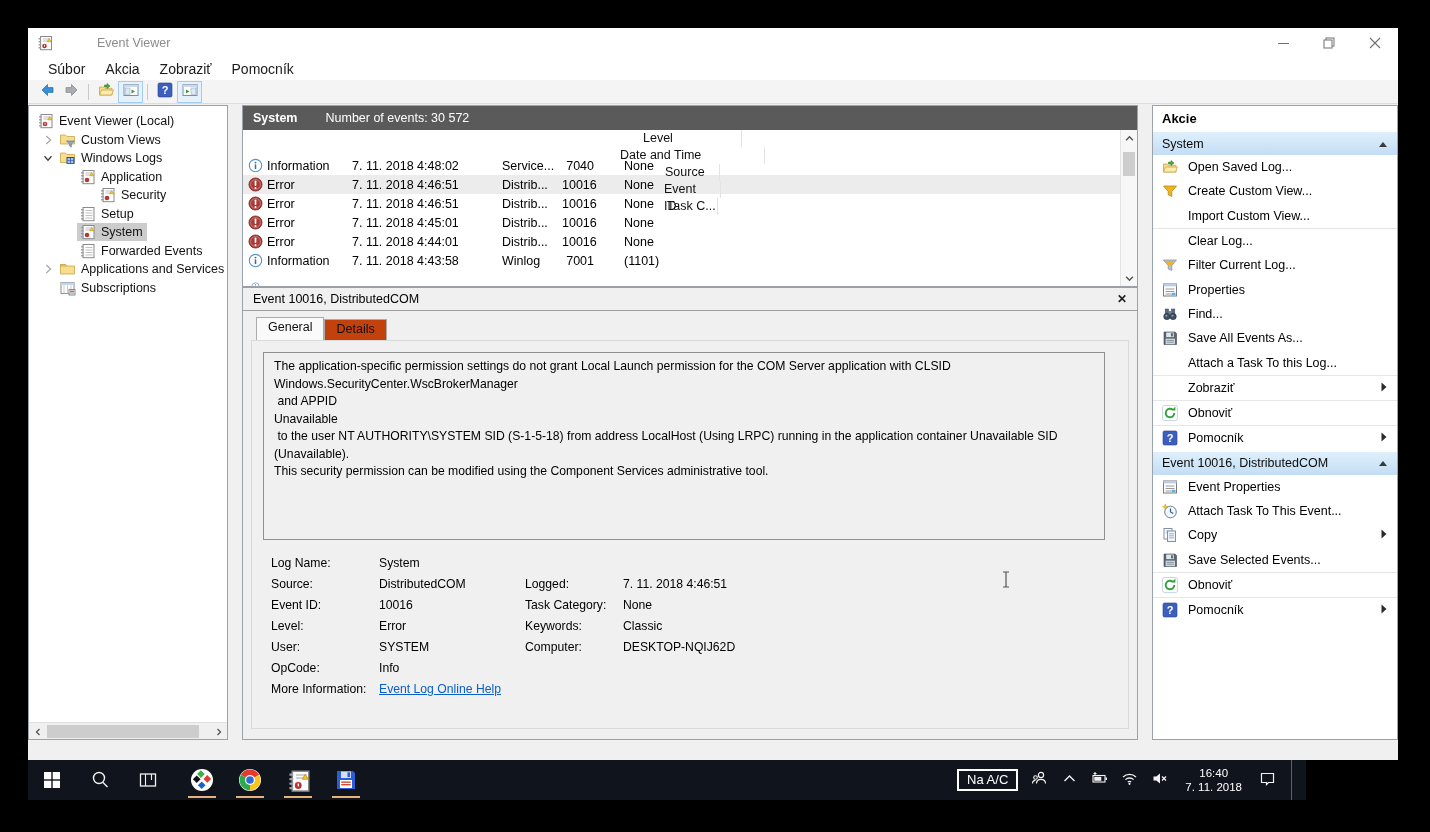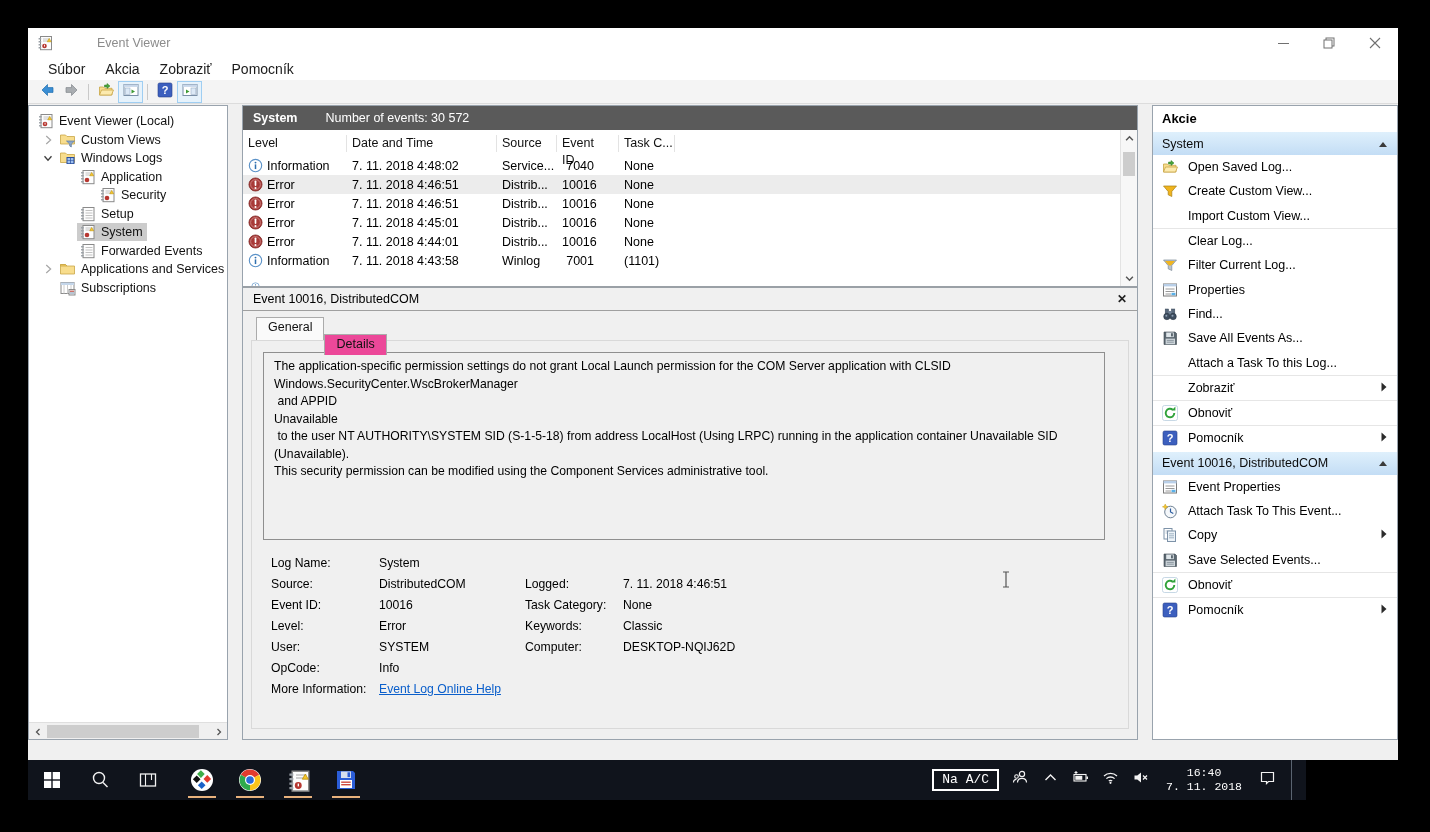--- a/index.html
+++ b/index.html
@@ -37,42 +37,42 @@
   .tnode.sel { background:#cccccc; }
   .hscroll { position:absolute; left:0; right:0; bottom:0; height:17px; background:#f0f0f0; border-top:1px solid #dfdfdf; }
   .hs-arrow { position:absolute; top:0; width:17px; height:17px; display:flex; align-items:center; justify-content:center; color:#555; font-size:9px; }
   .hs-thumb { position:absolute; top:2px; left:18px; width:152px; height:13px; background:#cdcdcd; }
 
   
   .mid-panel { flex:1; display:flex; flex-direction:column; border:1px solid #99a3ad; background:#fff; min-width:0; }
   .list-titlebar { height:24px; background:#5a5a5a; color:#fff; display:flex; align-items:center; padding-left:10px; font-size:12.5px; flex:0 0 24px; }
   .list-titlebar .lt-name { font-weight:bold; margin-right:28px; }
   .grid { position:relative; height:156px; flex:0 0 156px; overflow:hidden; }
-  .cols { display:flex; height:26px; align-items:center; font-size:12.5px; color:#101010; }
+  .cols { display:flex; height:26px; align-items:center; font-size:12.5px; color:#101010;flex-direction:column; }
   .col { padding-left:5px; height:17px; line-height:17px; border-right:1px solid #e3e3e3; }
   .row { display:flex; height:19px; align-items:center; font-size:12.5px; color:#000; }
   .row.sel { background:#ececec; }
   .cell { padding-left:5px; overflow:hidden; white-space:nowrap; }
   .c-level { width:104px; display:flex; align-items:center; gap:4px; }
   .c-date { width:150px; }
   .c-source { width:60px; }
   .c-eventid { width:62px; text-align:right; padding-right:25px; }
   .c-task { width:56px; }
   .lvl-icon { width:15px; height:15px; flex:0 0 15px; }
   .vscroll { position:absolute; right:0; top:0; width:17px; height:156px; background:#f7f7f7; border-left:1px solid #e3e3e3; }
   .vs-arrow { position:absolute; left:0; width:16px; height:16px; display:flex; align-items:center; justify-content:center; color:#555; }
   .vs-thumb { position:absolute; left:2px; top:22px; width:12px; height:24px; background:#cdcdcd; }
   .partial-icon { position:absolute; left:5px; top:147px; width:15px; height:9px; overflow:hidden; }
 
   
   .detail-panel { flex:1; border-top:2px solid #9aa0a6; background:#f0f0f0; position:relative; min-height:0; }
   .detail-header { height:23px; display:flex; align-items:center; padding:0 10px; font-size:12.5px; color:#000; border-bottom:1px solid #9f9f9f; }
   .close-x { margin-left:auto; font-size:12px; font-weight:bold; color:#222; }
   .tabs { position:absolute; top:31px; left:13px; display:flex; z-index:2; }
-  .tab { height:21px; padding:2px 11px 0 11px; font-size:12.5px; border:1px solid #ababab; border-bottom:none; background:#ec4899; color:#111; margin-right:0;margin-top:15px; }
+  .tab { height:21px; padding:2px 11px 0 11px; font-size:12.5px; border:1px solid #ababab; border-bottom:none; background:#c2410c; color:#111; margin-right:0; }
   .tab.active { background:#fafafa; height:23px; margin-top:-2px; position:relative; z-index:3; }
   .tabbox { position:absolute; top:52px; left:8px; right:8px; bottom:10px; border:1px solid #d9d9d9; background:#f0f0f0; }
   .descbox { position:absolute; top:64px; left:20px; width:842px; height:188px; border:1px solid #8f8f8f; background:#f0f0f0; padding:5px 10px; font-size:12.2px; line-height:17.5px; color:#000; overflow:hidden; }
   .descbox div { white-space:pre-wrap; }
   .fields { position:absolute; top:268px; left:28px; right:14px; font-size:12.2px; color:#000; }
   .frow { position:relative; height:21px; }
   .flabel { position:absolute; left:0; }
   .fvalue { position:absolute; left:108px; }
   .frlabel { position:absolute; left:254px; }
   .frvalue { position:absolute; left:352px; }
@@ -86,21 +86,21 @@
   .asec .sec-arrow { margin-left:auto; }
   .aitem { height:24.3px; display:flex; align-items:center; padding-left:9px; color:#000; }
   .aicon { width:18px; height:16px; flex:0 0 18px; margin-right:8px; }
   .asep { height:1px; background:#e6e6e6; }
   .sub-arrow { margin-left:auto; margin-right:10px; }
 
   
   .statusbar { position:absolute; left:0; bottom:0; width:1370px; height:20px; background:#f0f0f0; border-top:1px solid #d9d9d9; font-size:12.2px; color:#000; padding:2px 0 0 7px; }
 
   
-  .taskbar { position:absolute; left:28px; top:760px; width:1278px; height:40px; background:#10141c;font-family:Liberation Mono, monospace; }
+  .taskbar { position:absolute; left:28px; top:760px; width:1278px; height:40px; background:#10141c; }
   .task-left { position:absolute; left:0; top:0; height:100%; display:flex; }
   .tbtn { width:48px; height:100%; display:flex; align-items:center; justify-content:center; position:relative; }
   .tbtn svg { width:20px; height:20px; }
   .tbtn.tapp svg { width:24px; height:24px; }
   .tbtn.tapp::after { content:""; position:absolute; left:10px; right:10px; bottom:2px; height:2px; background:#e8b27d; }
   .tbtn.gap { margin-left:6px; }
   .tray { position:absolute; right:10px; top:0; height:100%; display:flex; align-items:center; gap:13px; }
   .kbd-box { border:2px solid #fff; color:#fff; font-size:13px; padding:1px 8px 2px 8px; }
   .tray svg { width:17px; height:17px; }
   .clock { color:#fff; font-size:11.5px; text-align:center; line-height:14px; padding:0 4px; }

